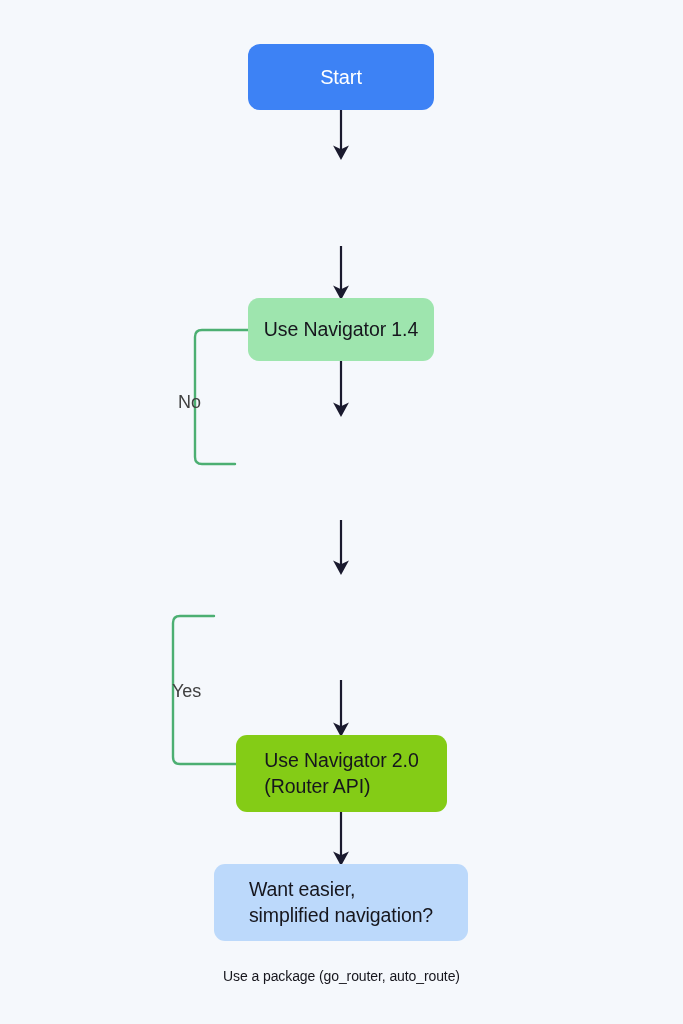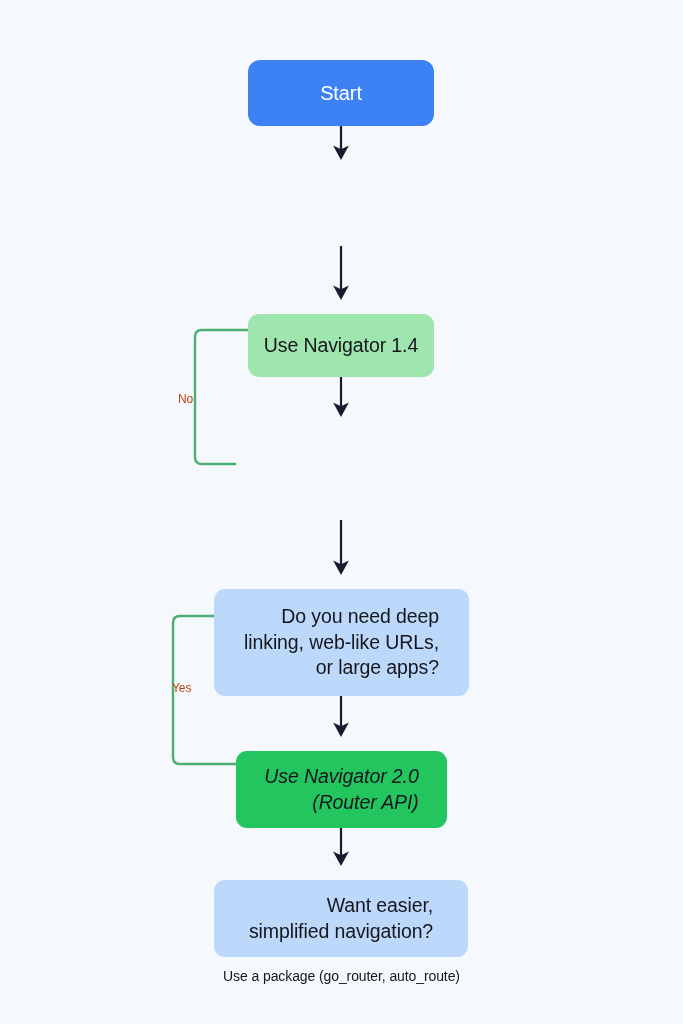--- a/index.html
+++ b/index.html
@@ -26,50 +26,48 @@
     width: 683px;
     height: 1024px;
     pointer-events: none;
   }
   .node {
     position: absolute;
     box-sizing: border-box;
     display: flex;
     align-items: center;
     justify-content: center;
-    text-align: right;
+    text-align: left;
     border-radius: 11px;
     color: #16161d;
     font-size: 19.5px;
     line-height: 1.32;
     letter-spacing: -0.1px;
     padding: 4px 10px;
     white-space: pre-line;
-    margin-top: 16px;
   }
   .node.start {
     background: #3d82f5;
     color: #ffffff;
     font-size: 20px;
     border-radius: 12px;
   }
   .node.decision {
     background: #bcd9fb;
   }
   .node.good {
     background: #9ee5ae;
   }
   .node.warn {
-    background: #22c55e;
-    font-style: italic;
+    background: #84cc16;
   }
   .edge-label {
     position: absolute;
-    font-size: 12px;
-    color: #c2410c;
+    font-size: 18px;
+    color: #404040;
     letter-spacing: -0.1px;
     white-space: nowrap;
   }
   .caption {
     position: absolute;
     width: 683px;
     left: 0;
     text-align: center;
     font-size: 14px;
     color: #16161d;
@@ -109,25 +107,20 @@
   <div class="node start" style="left:248px; top:44px; width:186px; height:66px;">
     <span>Start</span>
   </div>
 
 
   <div class="node good" style="left:248px; top:298px; width:186px; height:63px;">
     <span>Use Navigator 1.4</span>
   </div>
 
 
-  <div class="node decision" style="left:214px; top:573px; width:255px; height:107px;">
-    <span>Do you need deep
-linking, web-like URLs,
-or large apps?</span>
-  </div>
 
   <div class="node warn" style="left:236px; top:735px; width:211px; height:77px;">
     <span>Use Navigator 2.0
 (Router API)</span>
   </div>
 
   <div class="node decision" style="left:214px; top:864px; width:254px; height:77px;">
     <span>Want easier,
 simplified navigation?</span>
   </div>

